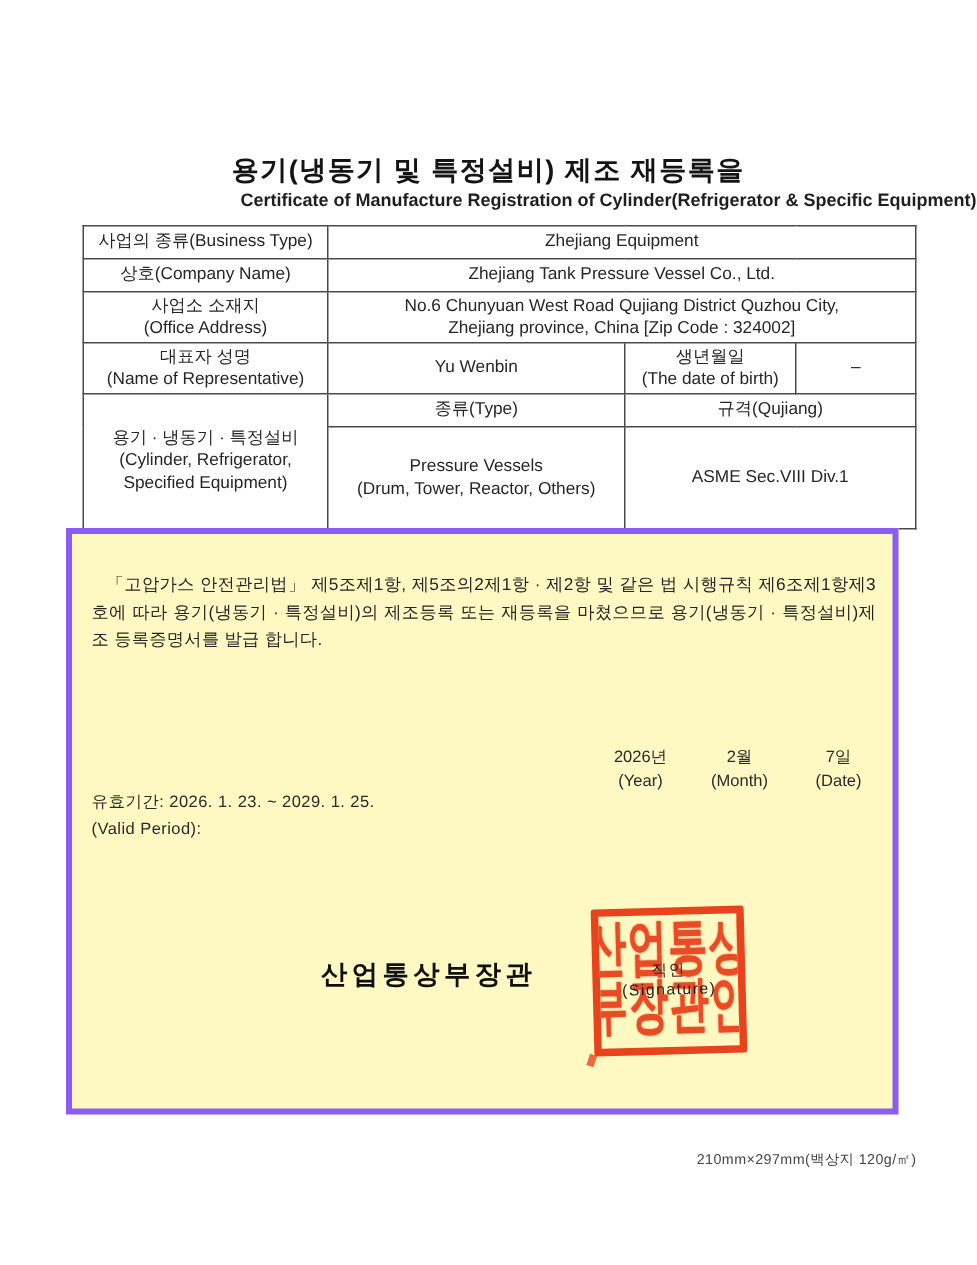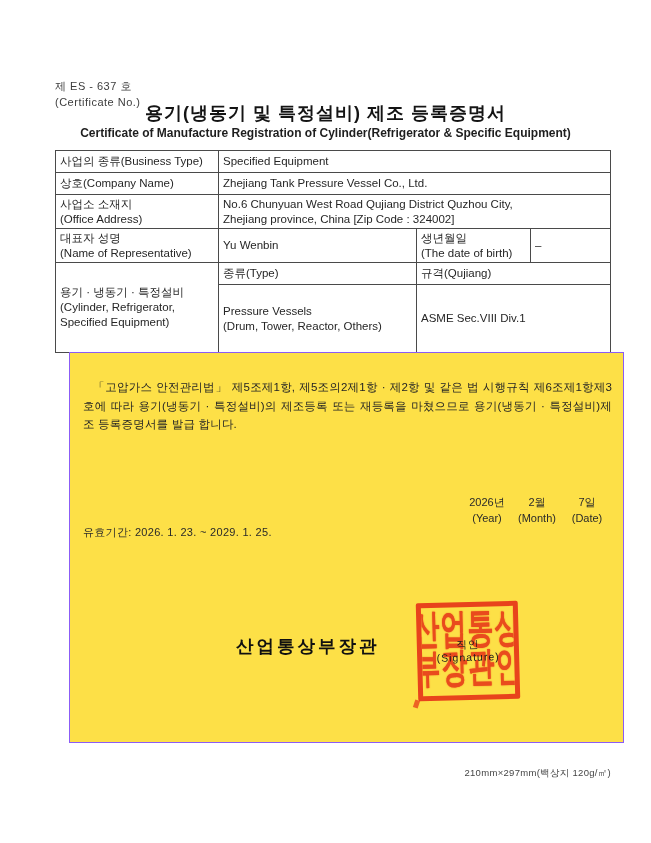--- a/index.html
+++ b/index.html
@@ -19,51 +19,51 @@
     font-size: 11px; line-height: 16px; color: #3d3d3d;
     letter-spacing: 0.5px;
   }
   .title {
     position: absolute; left: 0; right: 0; top: 101px;
     text-align: center; font-size: 18px; font-weight: bold;
     color: #141414; letter-spacing: 1px;
   }
   .subtitle {
     position: absolute; left: 0; right: 0; top: 126px;
-    text-align: center; font-size: 12px; font-weight: bold; color: #1e1e1e;
+    text-align: right; font-size: 12px; font-weight: bold; color: #1e1e1e;
   }
 
   table.cert {
     position: absolute; left: 55px; top: 150px; width: 555px;
     border-collapse: collapse; table-layout: fixed;
     font-size: 11.5px; color: #262626;
   }
   table.cert td {
     border: 1px solid #4a4a4a;
-    vertical-align: middle;
+    text-align: center; vertical-align: middle;
     padding: 1px 4px; line-height: 15px; margin-top: 24px;
   }
   .lh17 { line-height: 17px; }
 
   .bodybox {
-    position: absolute; left: 69px; top: 352px; width: 555px; height: 391px;
-    border: 1px solid #8b5cf6; background: #fde047;
+    position: absolute; left: 44px; top: 352px; width: 555px; height: 391px;
+    border: 4px solid #8b5cf6; background: #fef9c3;
   }
   .para-ko {
     position: absolute; top: 25px; left: 13px; right: 11px;
     font-size: 11.5px; line-height: 18.5px; text-align: justify;
     text-indent: 10px; letter-spacing: 0.2px; color: #242424;
   }
   .para-en {
     position: absolute; top: 84px; left: 13px; right: 11px;
     font-size: 11.5px; line-height: 17.5px; text-align: justify; color: #242424;
   }
   .date-block {
     position: absolute; top: 141px; right: 13px;
-    display: flex; gap: 4px; font-size: 11px; text-align: center; color: #2a2a2a;
+    display: flex; gap: 20px; font-size: 11px; text-align: center; color: #2a2a2a;
   }
   .date-col { min-width: 46px; line-height: 16px; }
   .valid {
     position: absolute; left: 13px; top: 170px;
     font-size: 11px; line-height: 18px; color: #2a2a2a; letter-spacing: 0.3px;
   }
   .minister {
     position: absolute; left: 166px; top: 281px;
     font-size: 17.5px; font-weight: bold; letter-spacing: 3px; color: #101010;
   }
@@ -94,39 +94,35 @@
   .footer {
     position: absolute; right: 40px; top: 748px;
     font-size: 9.5px; color: #454545; letter-spacing: 0.3px; margin-top: 19px;
   }
 </style>
 </head>
 <body>
 
 <div class="page">
 
-  <div class="certno">
-    <div>제 ES - 637 호</div>
-    <div>(Certificate No.)</div>
-  </div>
-
-  <div class="title">용기(냉동기 및 특정설비) 제조 등록증명서</div>
+
+  <div class="title">용기(냉동기 및 특정설비) 제조 재등록을</div>
   <div class="subtitle">Certificate of Manufacture Registration of Cylinder(Refrigerator &amp; Specific Equipment)</div>
 
   <table class="cert">
     <colgroup>
       <col style="width:163px">
         <col style="width:198px">
         <col style="width:114px">
         <col style="width:80px">
     </colgroup>
     <tbody>
         <tr>
       <td style="height:22px">사업의 종류(Business Type)</td>
-      <td colspan="3">Specified Equipment</td>
+      <td colspan="3">Zhejiang Equipment</td>
     </tr>
     <tr>
       <td style="height:22px">상호(Company Name)</td>
       <td colspan="3">Zhejiang Tank Pressure Vessel Co., Ltd.</td>
     </tr>
     <tr>
       <td style="height:34px" class="lh17">
         <div>사업소 소재지</div>
         <div>(Office Address)</div>
       </td>
@@ -179,20 +175,21 @@
         <div>(Month)</div>
       </div>
       <div class="date-col">
         <div>7일</div>
         <div>(Date)</div>
       </div>
     </div>
 
     <div class="valid">
       <div>유효기간: 2026. 1. 23. ~ 2029. 1. 25.</div>
+      <div>(Valid Period):</div>
     </div>
 
     <div class="minister">산업통상부장관</div>
 
     <div class="stamp">
       <div class="seal-text">
         <div>산업통상</div>
         <div>부장관인</div>
       </div>
       <div class="seal-overlay">

